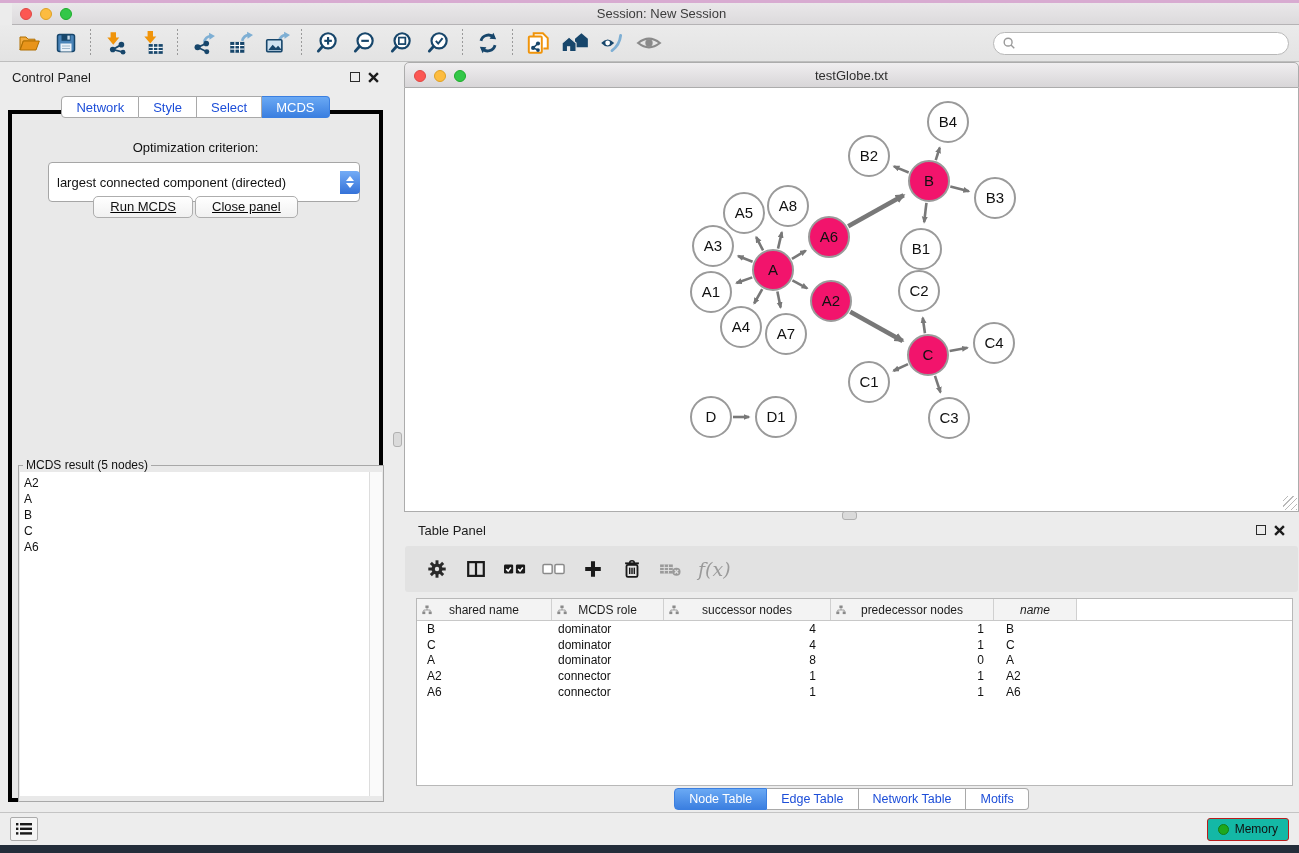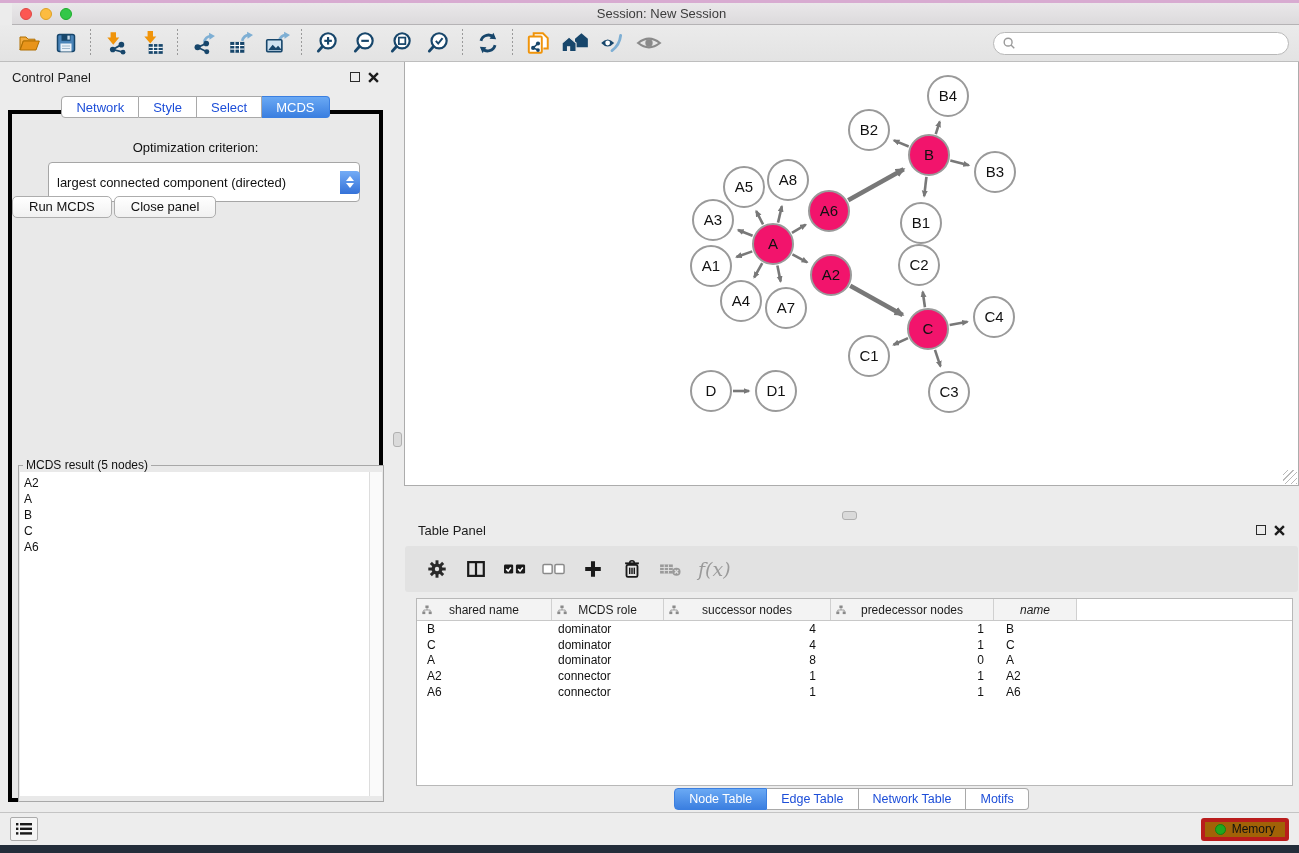--- a/index.html
+++ b/index.html
@@ -44,21 +44,21 @@
     border:4px solid #000000; background:#E9E9E9; }
   .opt-label { text-align:center; margin-top:26px; font-size:13px; color:#111; }
   .combo { position:absolute; left:36px; top:48px; width:312px; height:40px; background:#fff;
     border:1px solid #A6A6A6; border-radius:4px; display:flex; align-items:center; }
   .combo-text { flex:1; font-size:13px; color:#111; padding-left:8px; white-space:nowrap; overflow:hidden; }
   .combo-stepper { width:20px; height:23px; margin:-1px -1px -1px 0; border-radius:0 4px 4px 0;
     background:linear-gradient(#74ACF6,#3572D8); display:flex; flex-direction:column;
     align-items:center; justify-content:center; gap:2px; }
   .tri-up { width:0; height:0; border-left:4px solid transparent; border-right:4px solid transparent; border-bottom:5px solid #fff; }
   .tri-down { width:0; height:0; border-left:4px solid transparent; border-right:4px solid transparent; border-top:5px solid #fff; }
-  .btn-row { position:absolute; top:82px; left:0; width:100%; display:flex; gap:2px; }
+  .btn-row { position:absolute; top:82px; left:0; width:100%; display:flex; justify-content:center; gap:2px;text-decoration:underline; }
   .push-btn { height:22px; padding:0 16px; font-size:13px; color:#111; line-height:20px;
     background:linear-gradient(#fff,#F1F1F1); border:1px solid #ADADAD; border-radius:5px; }
   .mcds-fieldset { position:absolute; left:6px; top:344px; width:366px; height:344px;
     border:1px solid #A8A8A8; padding:0; background:#E9E9E9; }
   .mcds-fieldset legend { font-size:12px; color:#111; margin-left:4px; padding:0 3px; }
   .result-list { position:absolute; inset:0; margin:0 1px 1px 1px; background:#fff; overflow:hidden; display:flex; }
   .result-items { flex:1; padding:3px 0 0 4px; }
   .result-item { font-size:12px; color:#111; line-height:16px; }
   .result-scrollbar { width:13px; background:#FAFAFA; border-left:1px solid #DDD; }
 
@@ -97,21 +97,21 @@
   .t-row { display:flex; height:15.7px; align-items:center; }
   .t-cell { font-size:12px; color:#111; white-space:nowrap; overflow:hidden; }
   .bottom-tabs { position:absolute; top:276px; left:0; width:100%; display:flex; justify-content:center; }
   .bottom-tabs .seg-tab { font-size:12.5px; height:22px; line-height:21px; }
 
   
   .statusbar { position:absolute; left:0; top:812px; width:100%; height:33px; background:#EDEDED;
     border-top:1px solid #C4C4C4; display:flex; align-items:center; padding:0 10px; }
   .list-btn { width:28px; height:24px; border:1px solid #ABABAB; background:#F5F5F5; border-radius:2px;
     display:flex; align-items:center; justify-content:center; }
-  .memory-btn { margin-left:auto; height:23px; border:4px solid #b91c1c; background:#a16207;
+  .memory-btn { margin-left:auto; height:23px; border:1px solid #b91c1c; background:#14b8a6;
     border-radius:3px; display:flex; align-items:center; gap:6px; padding:0 10px; font-size:12px; color:#111; }
   .mem-dot { width:11px; height:11px; border-radius:50%; background:#1EA81E; border:1px solid #148014; }
   .desktop-strip { position:absolute; left:0; top:845px; width:100%; height:8px; background:#232D3A; }
 </style>
 </head>
 <body>
 
 <div id="app">
 
   <div class="menubar-strip"></div>
@@ -316,20 +316,26 @@
           </div>
         </div>
       </fieldset>
     </div>
   </div>
 
   <div class="v-grip"></div>
   <div class="h-grip"></div>
 
   <div class="network-window">
+    <div class="net-titlebar">
+      <span class="tl red"></span>
+      <span class="tl yellow"></span>
+      <span class="tl green"></span>
+      <div class="net-title">testGlobe.txt</div>
+    </div>
     <div class="net-canvas">
       <svg id="graph-svg" width="893" height="422" viewBox="0 0 893 422">
         <defs>
           <marker id="arrow" markerWidth="8" markerHeight="8" refX="5.5" refY="3" orient="auto" markerUnits="userSpaceOnUse">
             <polygon points="0,0 7,3 0,6" fill="#787878"></polygon>
           </marker>
           <marker id="arrow-thick" markerWidth="12" markerHeight="10" refX="8" refY="4.5" orient="auto" markerUnits="userSpaceOnUse">
             <polygon points="0,0 10,4.5 0,9" fill="#787878"></polygon>
           </marker>
         </defs>

